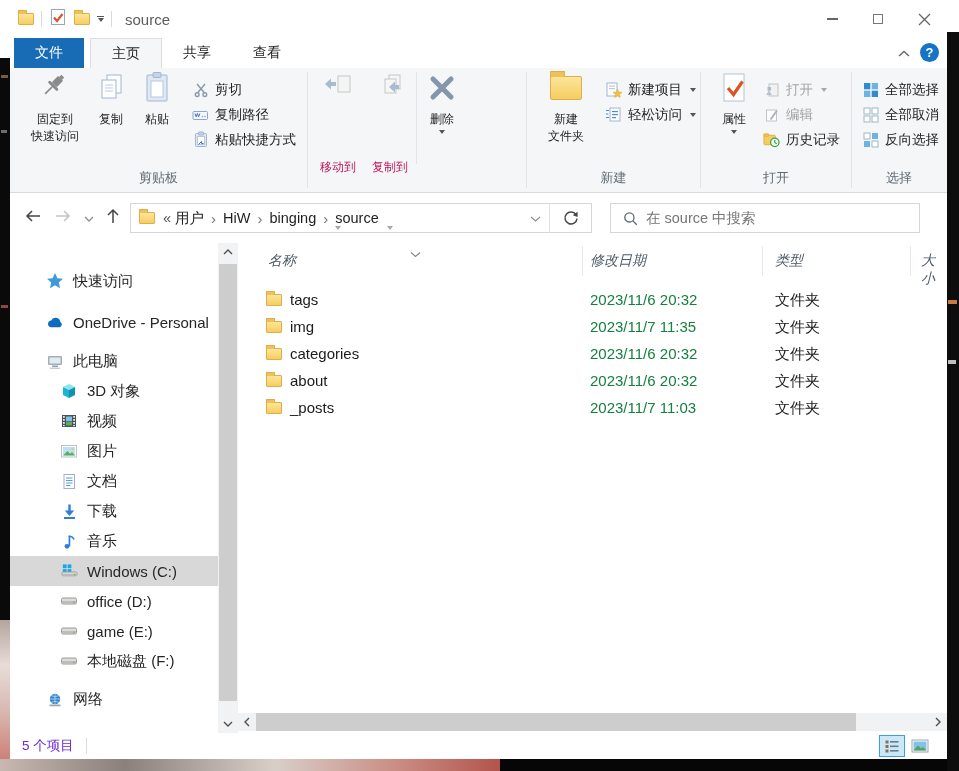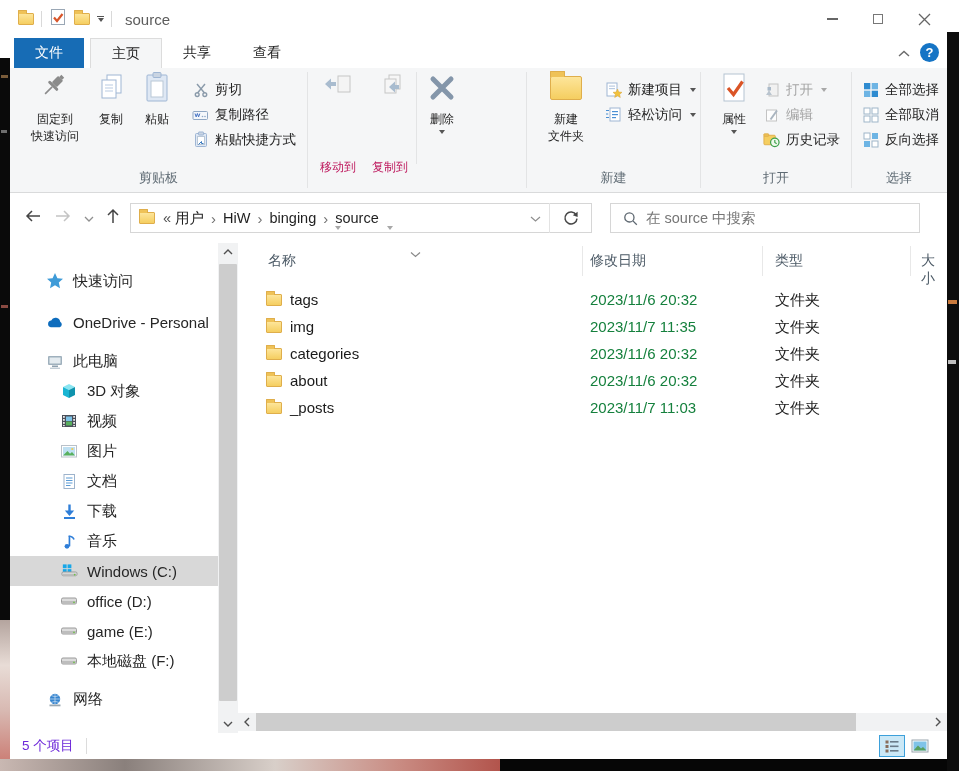--- a/index.html
+++ b/index.html
@@ -94,21 +94,21 @@
   .sitem.child { padding-left:50px; }
   .sitem.selected { background:#d8d8d8; }
   .sitem .sico { width:18px; height:18px; flex:none; display:flex; align-items:center; justify-content:center; }
   .sgap10 { height:11px; } .sgap9 { height:9px; } .sgap8 { height:8px; }
 
   .navscroll { width:20px; background:#f1f2f3; position:relative; }
   .navscroll .sbtn { position:absolute; left:0; width:20px; height:18px; display:flex; align-items:center; justify-content:center; background:#f1f2f3; }
   .navscroll .thumb { position:absolute; left:1px; top:21px; width:18px; height:437px; background:#cdcdcd; border-radius:1px; }
 
   .content { flex:1; position:relative; overflow:hidden; background:#fff; }
-  .lv-header { position:absolute; top:0; left:0; right:0; height:36px; font-size:14px; color:#4c5a66; }
+  .lv-header { position:absolute; top:0; left:0; right:0; height:36px; font-size:14px; color:#4c5a66;font-style:italic; }
   .lv-header .h { position:absolute; top:9px; }
   .h-name { left:30px; } .h-date { left:352px; } .h-type { left:537px; } .h-size { left:683px; }
   .hsep { position:absolute; top:3px; width:1px; height:30px; background:#e8e8e8; }
   .sortchev { position:absolute; left:172px; top:2px; }
   .lv-rows { position:absolute; top:44px; left:0; right:0; }
   .lv-row { position:relative; height:27px;padding-left:12px; }
   .lv-row .fico { position:absolute; left:28px; top:7px; }
   .c-name { position:absolute; left:52px; top:4px; font-size:15px; color:#1b1b1b; }
   .c-date { position:absolute; left:352px; top:4px; font-size:15px; color:#15803d; }
   .c-type { position:absolute; left:537px; top:4px; font-size:15px; color:#1b1b1b; }

